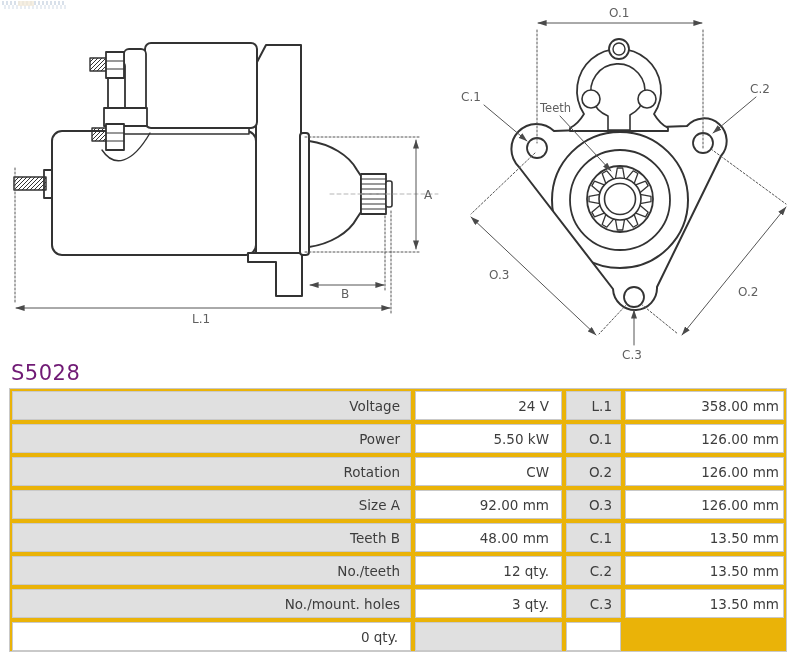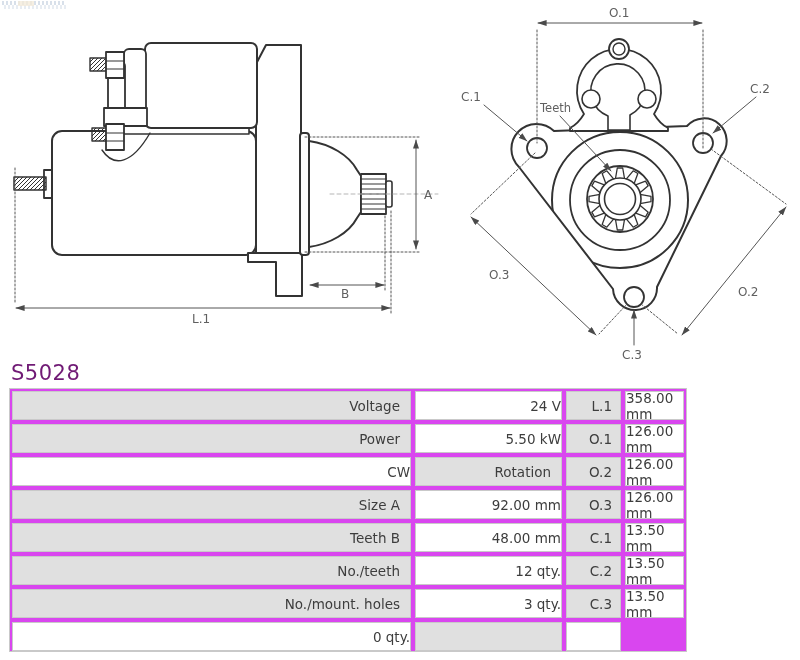--- a/index.html
+++ b/index.html
@@ -7,30 +7,30 @@
        font-family:"DejaVu Sans","Liberation Sans",sans-serif;}
   .watermark{position:absolute;left:2px;top:1px;width:64px;height:8px;opacity:.55;
     background:
       repeating-linear-gradient(90deg,#b9c7da 0 2px,transparent 2px 4px),
       repeating-linear-gradient(90deg,transparent 0 1px,#d5dde8 1px 3px,transparent 3px 4px);
     background-size:100% 4px;background-position:0 0,1px 4px;background-repeat:repeat-x;}
   .watermark span{position:absolute;left:16px;top:0;width:16px;height:5px;background:#ead9bd;opacity:.8;}
   #drawing{position:absolute;left:0;top:0;}
   .part-number{position:absolute;left:11px;top:360px;font-size:21px;line-height:26px;
     font-weight:400;letter-spacing:.5px;margin:0;}
-  .spec-table{position:absolute;left:9px;top:388px;width:678px;height:264px;
+  .spec-table{position:absolute;left:9px;top:388px;width:778px;height:264px;
     border:1px solid #c9c9c9;padding:2px;box-sizing:border-box;
     display:grid;grid-template-columns:399px 147px 55px 1fr;
-    grid-auto-rows:29px;gap:4px;background:#d946ef;}
+    grid-auto-rows:29px;gap:4px;background:#eab308;}
   .cell{border:1px solid #c9c9c9;font-size:13.5px;color:#3d3d3d;
     display:flex;align-items:center;box-sizing:border-box;background:#fff;}
   .cell.gray{background:#e0e0e0;}
   .cell.right{justify-content:flex-end;}
   .c1{padding-right:10px;}
-  .c2{padding-right:0;text-align:center;}
+  .c2{padding-right:12px;text-align:center;}
   .c3{padding-right:8px;}
   .c4{padding-right:4px;}
 </style>
 </head>
 <body>
 
 <div class="watermark">
     <span></span>
   </div>
 
@@ -174,22 +174,22 @@
   <div class="cell gray right c1">Voltage</div>
   <div class="cell right c2">24 V</div>
   <div class="cell gray right c3">L.1</div>
   <div class="cell right c4">358.00 mm</div>
 
   <div class="cell gray right c1">Power</div>
   <div class="cell right c2">5.50 kW</div>
   <div class="cell gray right c3">O.1</div>
   <div class="cell right c4">126.00 mm</div>
 
+  <div class="cell gray right c1">Rotation</div>
   <div class="cell right c2">CW</div>
-  <div class="cell gray right c1">Rotation</div>
   <div class="cell gray right c3">O.2</div>
   <div class="cell right c4">126.00 mm</div>
 
   <div class="cell gray right c1">Size A</div>
   <div class="cell right c2">92.00 mm</div>
   <div class="cell gray right c3">O.3</div>
   <div class="cell right c4">126.00 mm</div>
 
   <div class="cell gray right c1">Teeth B</div>
   <div class="cell right c2">48.00 mm</div>

